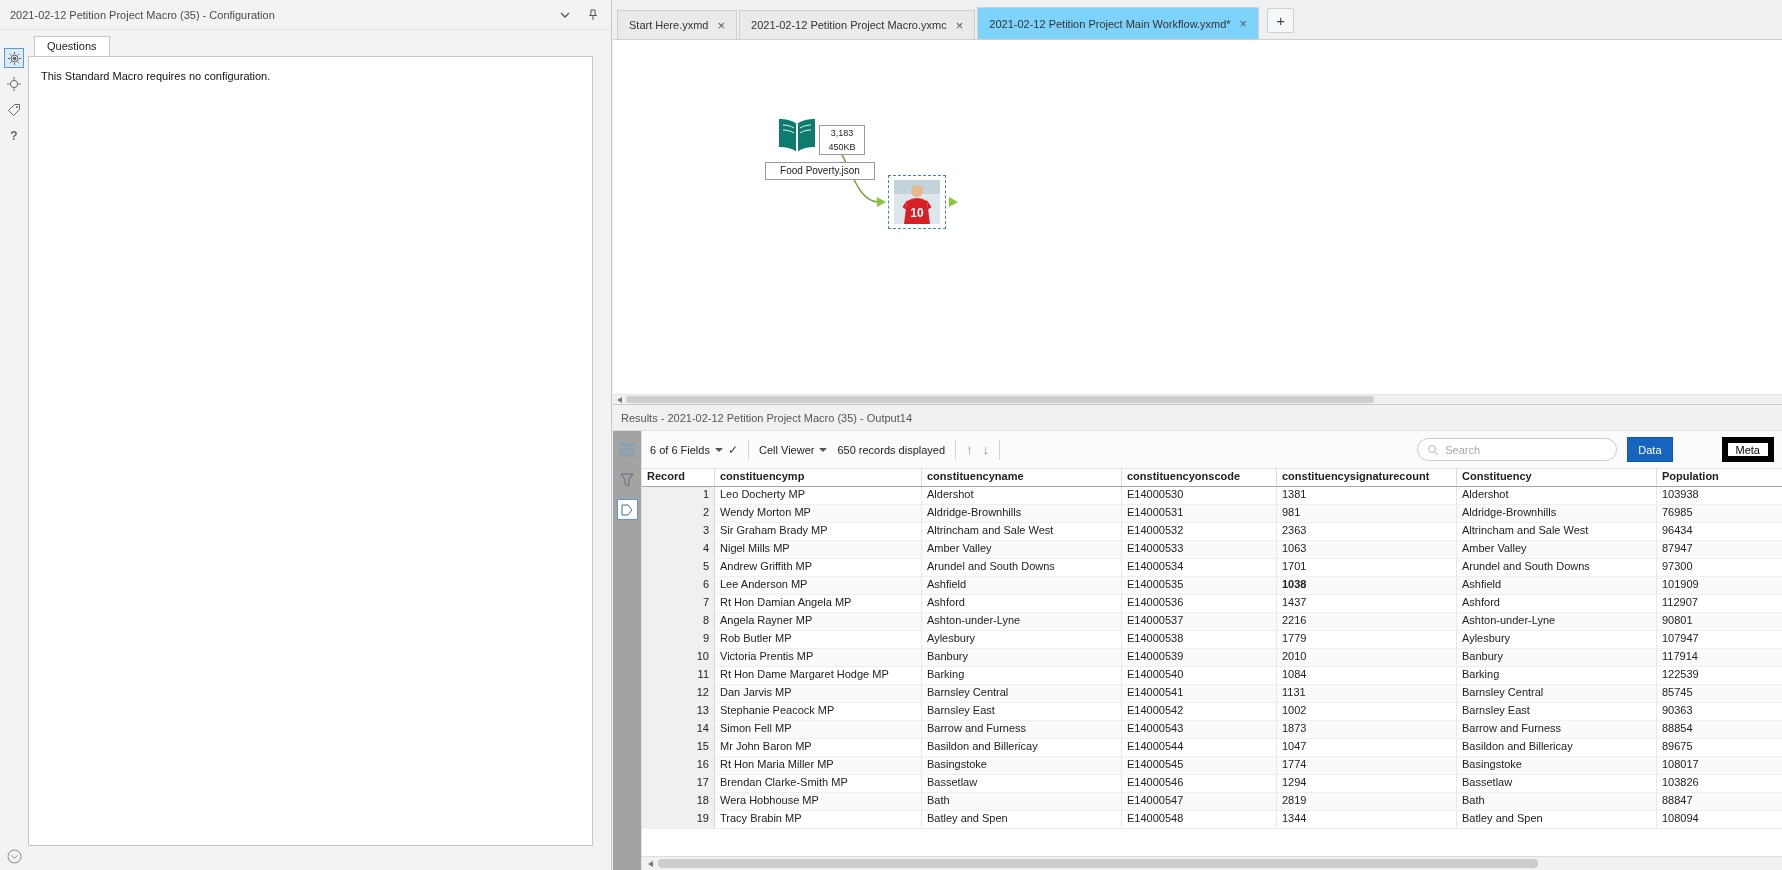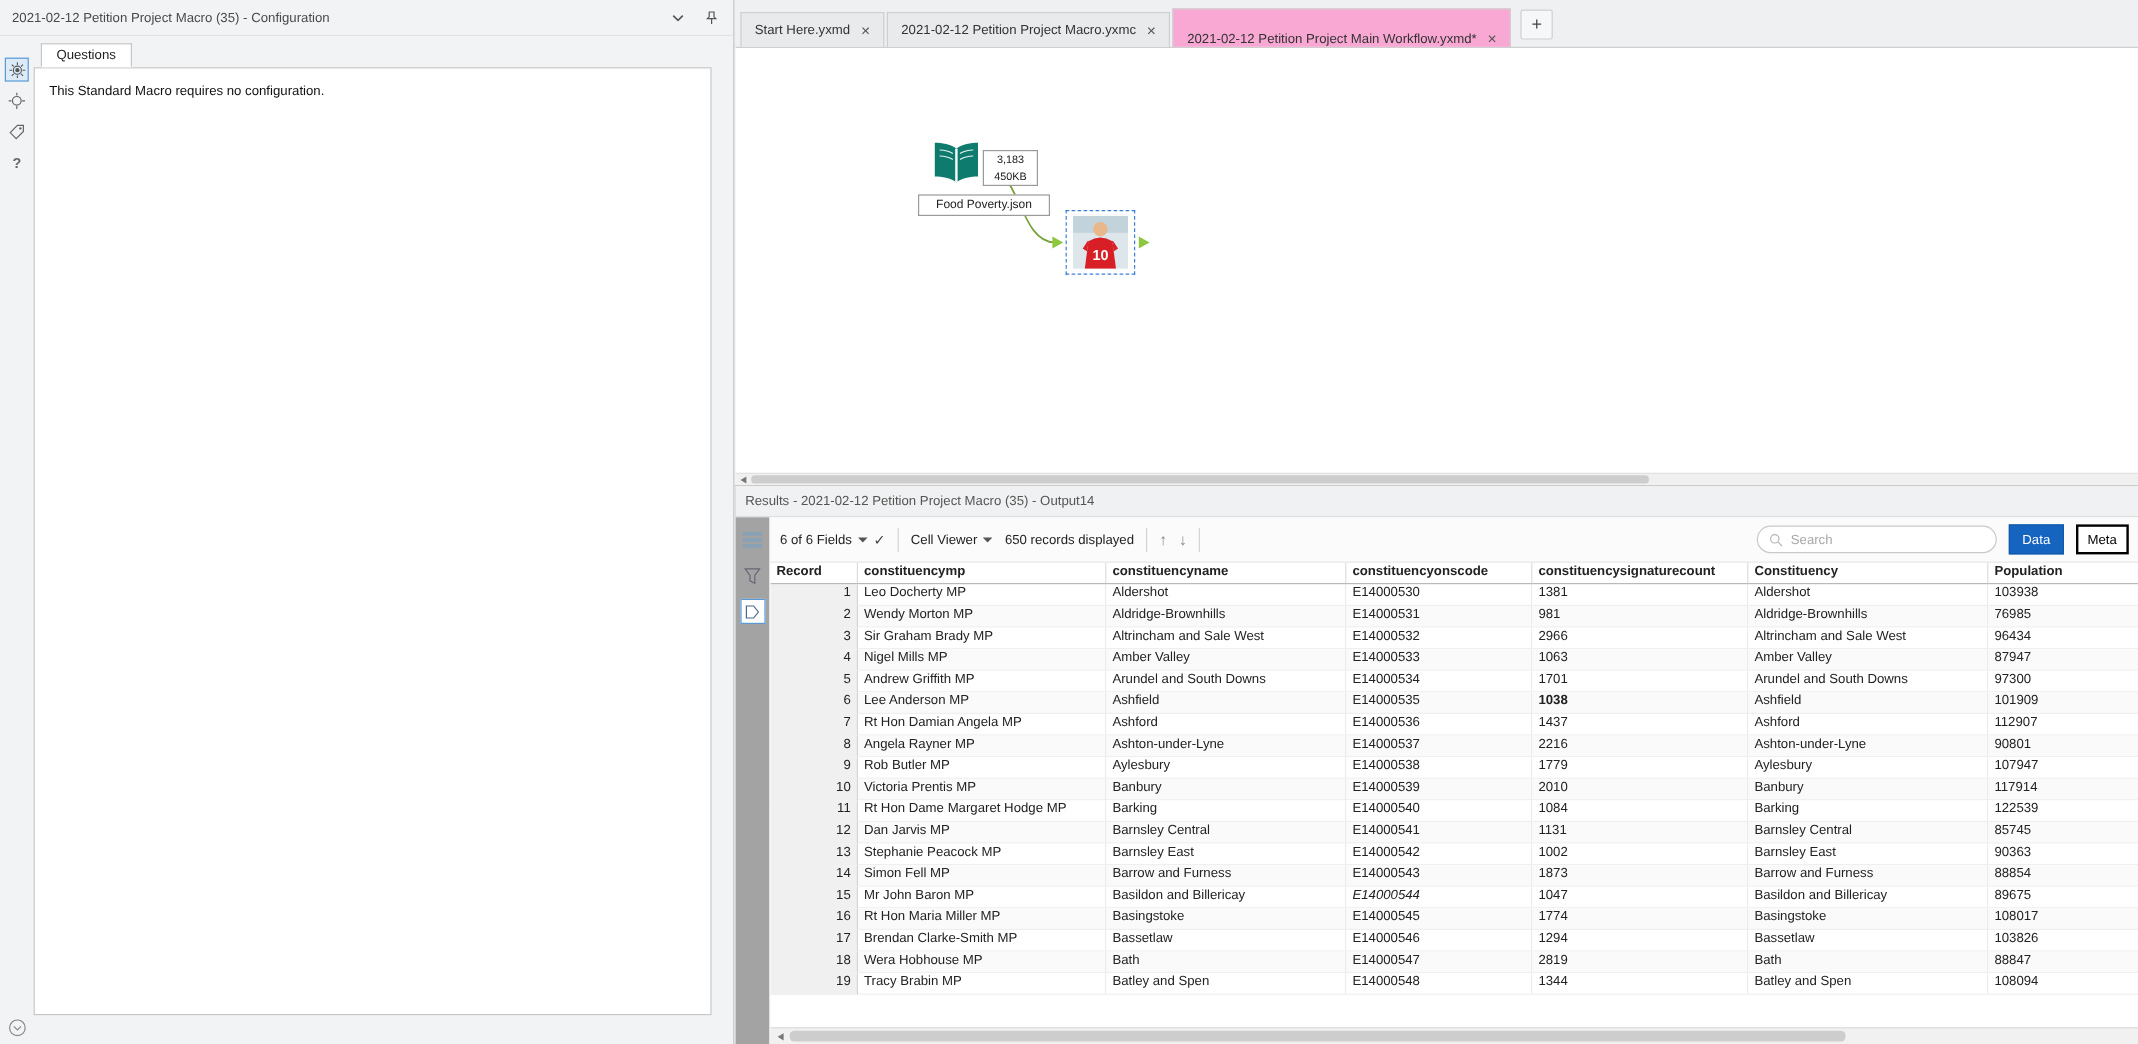--- a/index.html
+++ b/index.html
@@ -20,21 +20,21 @@
   .config-main{position:absolute;left:28px;top:36px;right:18px;bottom:24px;}
   .tab-questions{display:inline-block;margin-left:6px;padding:3px 12px;font-size:11px;background:#fff;border:1px solid #c6c6c6;border-bottom:1px solid #fff;position:relative;z-index:2;}
   .config-content{position:absolute;left:0;top:20px;right:0;bottom:0;background:#fff;border:1px solid #c6c6c6;padding:13px 12px;}
   .config-message{font-size:11px;color:#111;}
 
   
   .main-area{position:absolute;left:613px;top:0;right:0;bottom:0;display:flex;flex-direction:column;}
   .doc-tabbar{height:40px;background:#eef0f1;display:flex;align-items:flex-end;padding-left:4px;border-bottom:1px solid #cfcfcf;flex-shrink:0;}
   #doc-tabs{display:flex;align-items:flex-end;}
   .doc-tab{height:29px;display:flex;align-items:center;gap:9px;padding:0 11px;font-size:11px;background:#e8eaeb;border:1px solid #cfcfcf;border-bottom:none;margin-right:2px;color:#333;white-space:nowrap;cursor:pointer;}
-  .doc-tab.active{background:#f9a8d4;height:32px;align-items:flex-end;}
+  .doc-tab.active{background:#7dd3fc;height:32px;}
   .doc-tab-close{color:#555;font-size:13px;line-height:1;}
   .new-tab{width:27px;height:25px;margin:0 0 6px 6px;background:#f6f7f8;border:1px solid #cfcfcf;font-size:15px;color:#444;cursor:pointer;border-radius:2px;}
 
   
   .canvas{position:relative;height:364px;background:#fff;flex-shrink:0;}
   .conn-svg{position:absolute;left:0;top:0;width:100%;height:100%;}
   .input-tool{position:absolute;left:162px;top:76px;width:44px;height:42px;cursor:pointer;}
   .annotation-box{position:absolute;left:206px;top:85px;width:46px;height:30px;background:#fff;border:1px solid #9a9a9a;font-size:9px;line-height:14px;text-align:center;color:#222;}
   .tool-label{position:absolute;left:152px;top:122px;width:110px;height:18px;background:#fff;border:1px solid #9a9a9a;font-size:10px;line-height:16px;text-align:center;color:#222;overflow:hidden;}
   .macro-sel{position:absolute;left:275px;top:135px;width:58px;height:54px;border:1px dashed #3d7edb;}
@@ -57,21 +57,21 @@
   .results-toolbar{height:38px;display:flex;align-items:center;gap:10px;padding:0 8px;background:#fbfbfb;border-bottom:1px solid #e4e4e4;font-size:11px;color:#222;flex-shrink:0;overflow:hidden;}
   .tb-group{display:flex;align-items:center;gap:5px;cursor:pointer;white-space:nowrap;}
   .caret-down{width:0;height:0;border-left:4px solid transparent;border-right:4px solid transparent;border-top:4px solid #555;display:inline-block;}
   .tb-sep{width:1px;height:20px;background:#d4d4d4;}
   .tb-check{color:#444;font-size:12px;}
   .tb-arrow{color:#8a8a8a;font-size:13px;cursor:pointer;}
   .search-box{margin-left:auto;width:200px;height:23px;border:1px solid #c9c9c9;border-radius:12px;background:#fff;display:flex;align-items:center;padding:0 9px;gap:6px;flex-shrink:0;}
   .search-input{border:none;outline:none;flex:1;font-size:11px;color:#333;background:transparent;}
   .search-input::placeholder{color:#a8a8a8;}
   .btn-data{height:25px;padding:0 10px;background:#1565c0;color:#fff;border:1px solid #1258a8;font-size:11px;cursor:pointer;flex-shrink:0;}
-  .btn-meta{height:25px;padding:0 8px;background:#fff;border:2px solid #000000;font-size:11px;cursor:pointer;flex-shrink:0;}
+  .btn-meta{height:25px;padding:0 8px;background:#fff;border:6px solid #000000;font-size:11px;cursor:pointer;flex-shrink:0;margin-left:39px;}
 
   
   .grid{flex:1;min-height:0;overflow:hidden;font-size:11px;background:#fff;}
   .grid-header{display:flex;height:18px;background:#fff;border-bottom:1px solid #a8a8a8;font-weight:bold;}
   .hcell{padding:1px 5px;border-right:1px solid #dcdcdc;overflow:hidden;white-space:nowrap;flex-shrink:0;cursor:pointer;}
   .grid-row{display:flex;height:18px;cursor:default;}
   .gcell{padding:1px 5px;border-right:1px solid #e8e8e8;border-bottom:1px solid #efefef;overflow:hidden;white-space:nowrap;background:#fff;flex-shrink:0;}
   .grid-row:nth-child(even) .gcell{background:#fafafa;}
   .gcell.rec{background:#f0f0f0 !important;text-align:right;border-right:1px solid #d6d6d6;color:#222;}
   .grid-scrollbar{height:14px;background:#f1f1f1;border-top:1px solid #ddd;position:relative;flex-shrink:0;}
@@ -284,21 +284,21 @@
                   <div class="gcell" style="width: 155px;">E14000531</div>
                   <div class="gcell" style="width: 180px;">981</div>
                   <div class="gcell" style="width: 200px;">Aldridge-Brownhills</div>
                   <div class="gcell" style="width: 127px;">76985</div>
                 </div>
                 <div class="grid-row">
                   <div class="gcell rec" style="width: 73px;">3</div>
                   <div class="gcell" style="width: 207px;">Sir Graham Brady MP</div>
                   <div class="gcell" style="width: 200px;">Altrincham and Sale West</div>
                   <div class="gcell" style="width: 155px;">E14000532</div>
-                  <div class="gcell" style="width: 180px;">2966</div>
+                  <div class="gcell" style="width: 180px;">2363</div>
                   <div class="gcell" style="width: 200px;">Altrincham and Sale West</div>
                   <div class="gcell" style="width: 127px;">96434</div>
                 </div>
                 <div class="grid-row">
                   <div class="gcell rec" style="width: 73px;">4</div>
                   <div class="gcell" style="width: 207px;">Nigel Mills MP</div>
                   <div class="gcell" style="width: 200px;">Amber Valley</div>
                   <div class="gcell" style="width: 155px;">E14000533</div>
                   <div class="gcell" style="width: 180px;">1063</div>
                   <div class="gcell" style="width: 200px;">Amber Valley</div>
@@ -391,21 +391,21 @@
                   <div class="gcell" style="width: 200px;">Barrow and Furness</div>
                   <div class="gcell" style="width: 155px;">E14000543</div>
                   <div class="gcell" style="width: 180px;">1873</div>
                   <div class="gcell" style="width: 200px;">Barrow and Furness</div>
                   <div class="gcell" style="width: 127px;">88854</div>
                 </div>
                 <div class="grid-row">
                   <div class="gcell rec" style="width: 73px;">15</div>
                   <div class="gcell" style="width: 207px;">Mr John Baron MP</div>
                   <div class="gcell" style="width: 200px;">Basildon and Billericay</div>
-                  <div class="gcell" style="width: 155px; font-style: italic;">E14000544</div>
+                  <div class="gcell" style="width: 155px;">E14000544</div>
                   <div class="gcell" style="width: 180px;">1047</div>
                   <div class="gcell" style="width: 200px;">Basildon and Billericay</div>
                   <div class="gcell" style="width: 127px;">89675</div>
                 </div>
                 <div class="grid-row">
                   <div class="gcell rec" style="width: 73px;">16</div>
                   <div class="gcell" style="width: 207px;">Rt Hon Maria Miller MP</div>
                   <div class="gcell" style="width: 200px;">Basingstoke</div>
                   <div class="gcell" style="width: 155px;">E14000545</div>
                   <div class="gcell" style="width: 180px;">1774</div>

